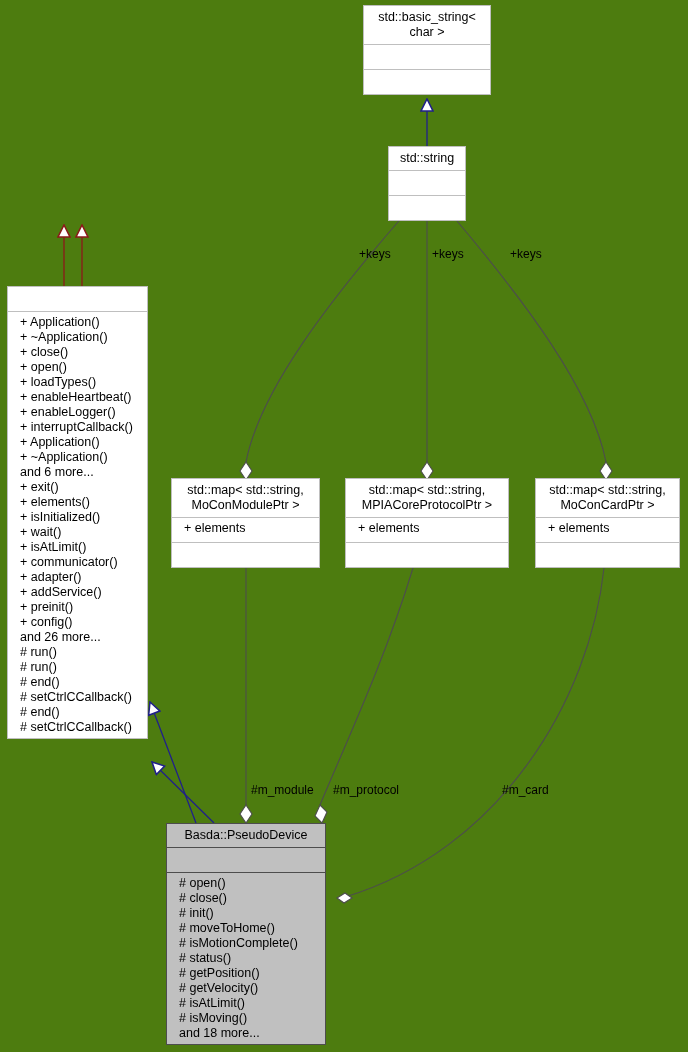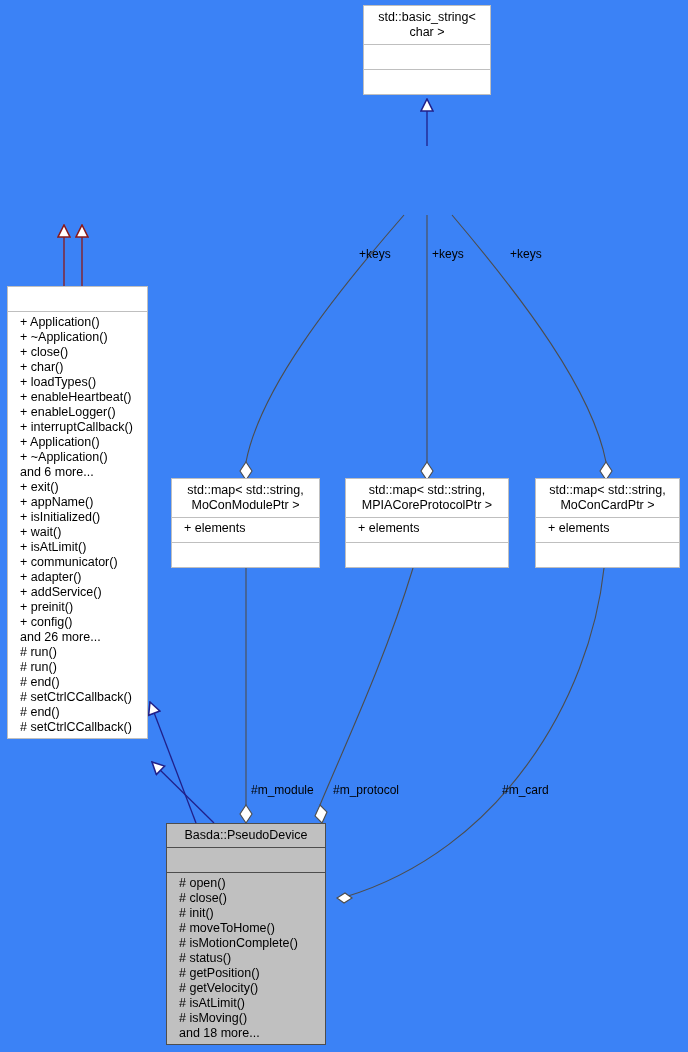--- a/index.html
+++ b/index.html
@@ -4,21 +4,21 @@
 <style>
   html, body {
     margin: 0;
     padding: 0;
     background: #ffffff;
   }
   #canvas {
     position: relative;
     width: 688px;
     height: 1052px;
-    background: #3b82f6;
+    background: #4d7c0f;
     font-family: "Liberation Sans", sans-serif;
     overflow: hidden;
   }
   #edges {
     position: absolute;
     left: 0;
     top: 0;
     width: 688px;
     height: 1052px;
     pointer-events: none;
@@ -133,38 +133,43 @@
     <polygon points="337,898 345,893 352,898 344,903" fill="#ffffff" stroke="#4d4d4d" stroke-width="1.1"></polygon>
   </svg>
 
   <div class="node" id="node-basic-string">
     <div class="title">std::basic_string&lt;
 char &gt;</div>
     <div class="attrs"></div>
     <div class="ops"></div>
   </div>
 
+  <div class="node" id="node-std-string">
+    <div class="title">std::string</div>
+    <div class="attrs"></div>
+    <div class="ops"></div>
+  </div>
 
 
   <div class="node" id="node-application">
     <div class="attrs"></div>
     <div class="ops">
         <div class="row">+ Application()</div>
         <div class="row">+ ~Application()</div>
         <div class="row">+ close()</div>
-        <div class="row">+ char()</div>
+        <div class="row">+ open()</div>
         <div class="row">+ loadTypes()</div>
         <div class="row">+ enableHeartbeat()</div>
         <div class="row">+ enableLogger()</div>
         <div class="row">+ interruptCallback()</div>
         <div class="row">+ Application()</div>
         <div class="row">+ ~Application()</div>
         <div class="row">and 6 more...</div>
         <div class="row">+ exit()</div>
-        <div class="row">+ appName()</div>
+        <div class="row">+ elements()</div>
         <div class="row">+ isInitialized()</div>
         <div class="row">+ wait()</div>
         <div class="row">+ isAtLimit()</div>
         <div class="row">+ communicator()</div>
         <div class="row">+ adapter()</div>
         <div class="row">+ addService()</div>
         <div class="row">+ preinit()</div>
         <div class="row">+ config()</div>
         <div class="row">and 26 more...</div>
         <div class="row"># run()</div>

